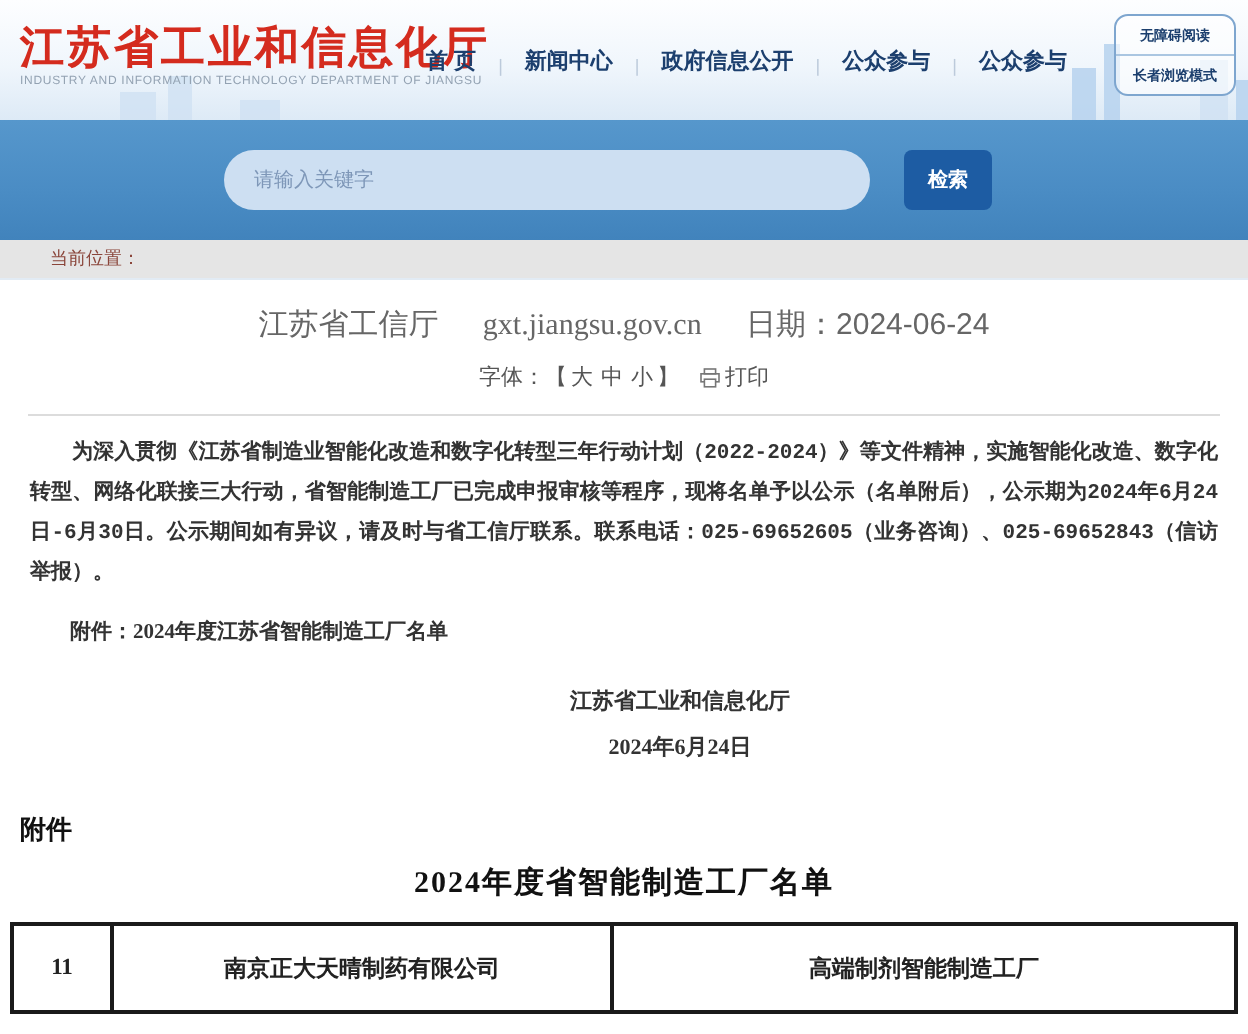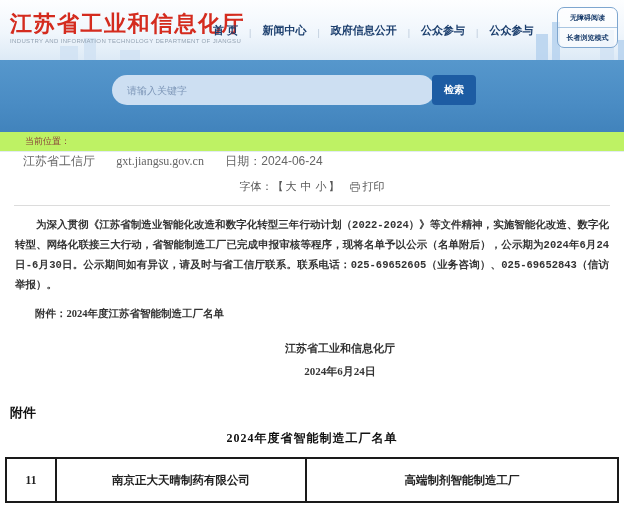--- a/index.html
+++ b/index.html
@@ -18,60 +18,60 @@
     font-size:11px;font-weight:bold;color:var(--nav_blue,#1c3f6e);}
   .nav-item{padding:0 11px;cursor:pointer;white-space:nowrap;}
   .nav-sep{color:#bccadb;font-weight:normal;font-size:9px;}
   .access-box{position:absolute;right:6px;top:7px;width:61px;border:1px solid #7ea6cf;border-radius:7px;
     background:rgba(255,255,255,.6);overflow:hidden;}
   .access-item{font-size:7px;font-weight:bold;color:var(--nav_blue,#1c3f6e);text-align:center;
     padding:5px 2px 4px;cursor:pointer;white-space:nowrap;}
   .access-item.first{border-bottom:1px solid #aac6e1;}
 
   
-  .search-banner{position:relative;height:72px;
+  .search-banner{position:relative;height:60px;
     background:linear-gradient(180deg,#5697cc 0%,var(--banner_blue,#4a8cc4) 60%,#4183bc 100%);}
   .search-input{position:absolute;left:112px;top:15px;width:323px;height:30px;border:none;border-radius:15px;
     background:#cddff2;padding:0 15px;font-size:10px;color:#3a506e;outline:none;
     font-family:"Liberation Sans",sans-serif;}
   .search-input::placeholder{color:#7e97b8;}
-  .search-button{position:absolute;left:432px;top:15px;width:44px;height:30px;border:none;border-radius:4px;
+  .search-button{position:absolute;left:452px;top:15px;width:44px;height:30px;border:none;border-radius:4px;
     background:var(--button_blue,#1d5ca3);color:#fff;font-size:10px;font-weight:bold;cursor:pointer;
     font-family:"Liberation Sans",sans-serif;}
 
   
-  .breadcrumb-bar{height:20px;background:#bef264;border-bottom:1px solid #e2ebf4;
+  .breadcrumb-bar{height:20px;background:#e5e5e5;border-bottom:1px solid #e2ebf4;
     display:flex;align-items:center;padding-left:25px;font-size:9px;}
   .crumb-label{color:#8a453a;}
   .crumb-path{color:#555;cursor:pointer;}
 
   
   .article{padding:0 14px;}
   .article-title{margin:23px 36px 0;text-align:center;font-size:18px;font-weight:bold;color:#1a1a1a;
     letter-spacing:.5px;line-height:1.35;}
-  .meta-line{margin-top:1px;text-align:left;font-size:12px;color:#666;}
+  .meta-line{margin-top:13px;text-align:center;font-size:15px;color:#666;}
   .meta-line span{margin:0 9px;}
   .meta-site{font-family:"Liberation Serif","DejaVu Serif",serif;}
   .meta-line2{margin-top:9px;display:flex;justify-content:center;align-items:flex-start;font-size:11px;color:#555;}
   .font-ctl{cursor:pointer;margin:0 2px;}
   .print-ctl{display:flex;align-items:center;margin-left:10px;cursor:pointer;color:#555;}
   .print-ctl svg{margin-right:3px;}
   .rule{margin:11px 0 0;border:none;border-top:1px solid #dcdcdc;}
   .article-body{margin:9px 1px 0;font-family:Liberation Mono, monospace;font-weight:600;
     font-size:10.5px;line-height:20px;color:#333;text-align:justify;text-indent:2em;}
   .attachment-line{margin-top:12px;text-indent:2em;font-family:"Liberation Serif","DejaVu Serif",serif;
     font-weight:600;font-size:10.5px;color:#333;cursor:pointer;}
   .signature{margin-top:20px;text-align:center;transform:translateX(28px);
     font-family:"Liberation Serif","DejaVu Serif",serif;font-weight:600;color:#333;font-size:11px;}
   .sign-date{margin-top:8px;}
 
   
   .attach-section{margin-top:25px;}
   .attach-label{font-size:13px;font-weight:bold;color:#111;margin-left:-4px;}
-  .attach-table-title{text-align:center;font-size:12px;font-weight:bold;margin-top:8px;color:#111;
+  .attach-table-title{text-align:center;font-size:15px;font-weight:bold;margin-top:8px;color:#111;
     font-family:"Liberation Serif","DejaVu Serif",serif;letter-spacing:1px;}
   .factory-table{width:calc(100% + 18px);margin:10px -9px 0;border-collapse:collapse;}
   .factory-table td{border:2px solid #1a1a1a;height:44px;text-align:center;vertical-align:middle;
     font-family:"Liberation Serif","DejaVu Serif",serif;font-size:11.5px;font-weight:600;color:#222;}
   .col-no{width:50px;}
   .col-company{width:250px;}
   .col-factory{width:312px;}
 </style>
 </head>
 <body>

